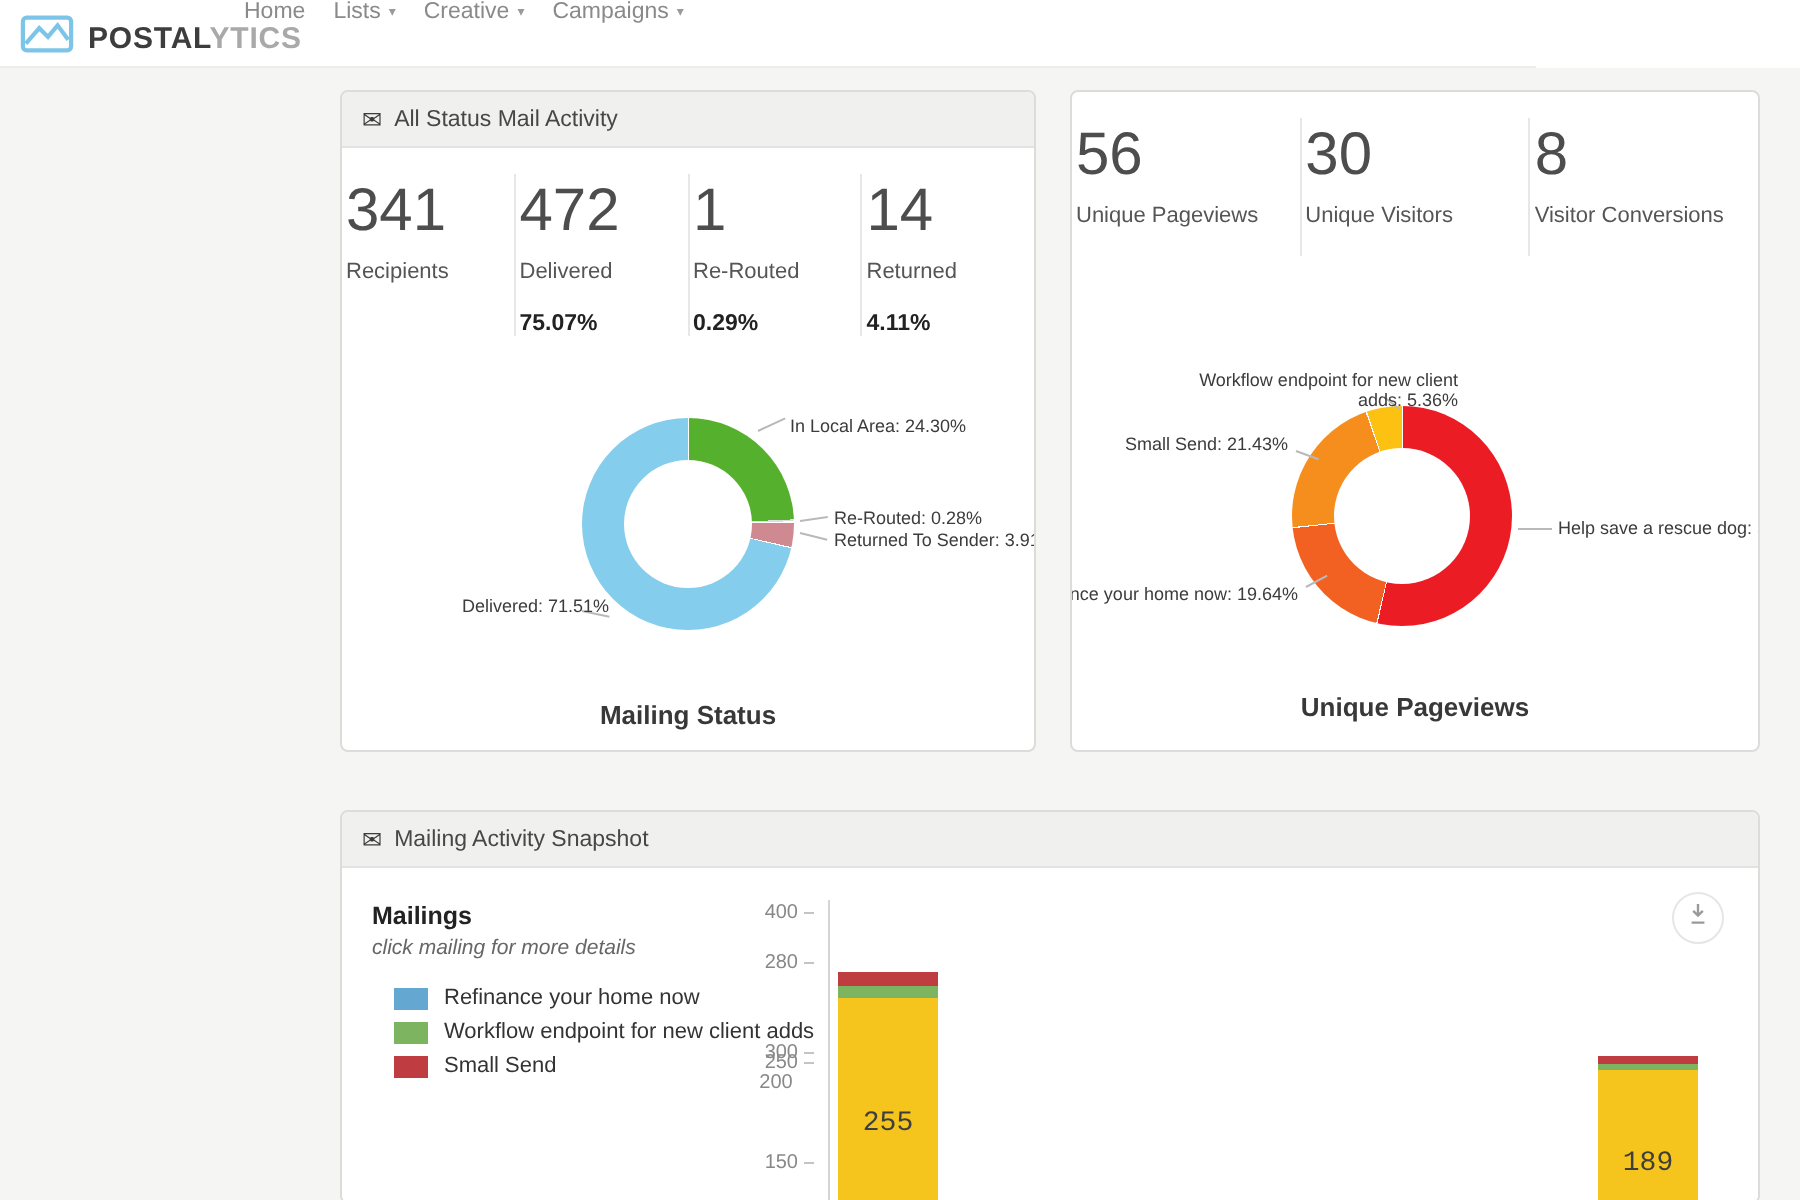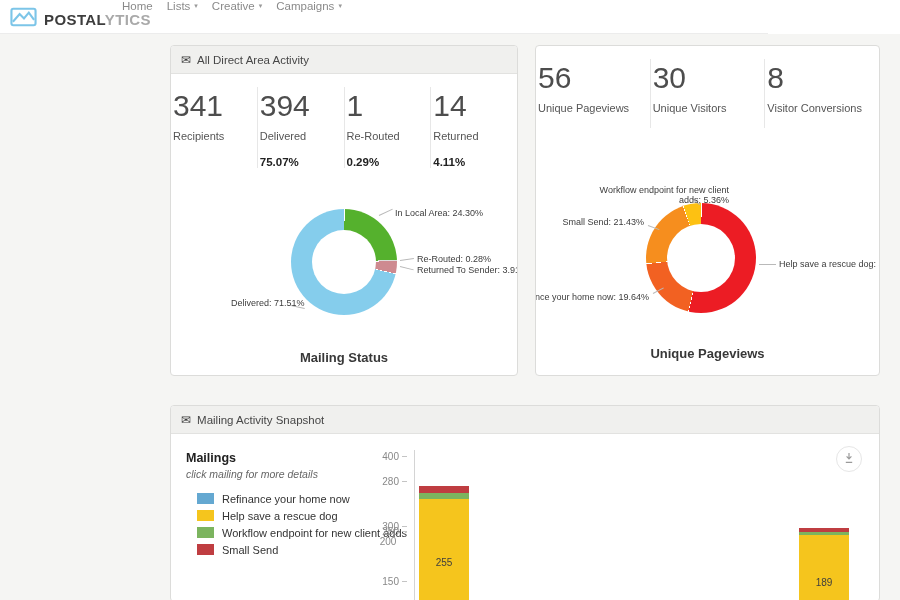--- a/index.html
+++ b/index.html
@@ -39,29 +39,29 @@
   .donut::after { content:""; position:absolute; inset:21px; background:#fff; border-radius:50%; }
   .donut-a { left:120px; top:163px; width:106px; height:106px; }
   .donut-b { left:110px; top:157px; width:110px; height:110px; }
   .chart-title { position:absolute; left:0; width:100%; text-align:center; font-size:13px; font-weight:bold; color:#383838; }
   .callout { position:absolute; font-size:9px; color:#3c3c3c; white-space:nowrap; }
   .leader { position:absolute; height:1px; background:#b9b9b9; transform-origin:left center; }
   
   .mailings-title { position:absolute; left:15px; top:45px; font-size:12.5px; font-weight:bold; color:#222; }
   .mailings-note { position:absolute; left:15px; top:62px; font-size:10.5px; font-style:italic; color:#666; }
   .legend { position:absolute; left:26px; top:87px; display:flex; flex-direction:column; gap:5px; }
-  .legend-item { display:flex; align-items:flex-start; gap:8px; cursor:pointer; }
+  .legend-item { display:flex; align-items:flex-end; gap:8px; cursor:pointer; }
   .swatch { width:17px; height:11px; }
   .legend-label { font-size:11px; color:#333; }
   .ytick { position:absolute; left:198px; width:38px; display:flex; justify-content:flex-end; align-items:center; gap:3px; height:12px; }
   .ytick .tlabel { font-size:10px; color:#888; }
   .ytick .dash { width:5px; height:1px; background:#c4c4c4; }
   .axis-line { position:absolute; left:243px; top:44px; width:1px; height:153px; background:#d4d4d4; }
   .bar-seg { position:absolute; width:50px; }
-  .bar-label { position:absolute; font-size:10px; color:#3e3e3e; transform:translate(-50%,-50%); }
+  .bar-label { position:absolute; font-size:14px; color:#3e3e3e; transform:translate(-50%,-50%);font-family:Liberation Mono, monospace; }
   .download-btn { position:absolute; left:665px; top:40px; width:26px; height:26px; border:1px solid #e6e6e6; border-radius:50%; background:#fff; display:flex; align-items:center; justify-content:center; cursor:pointer; }
 </style>
 </head>
 <body>
 
 <div class="topnav">
   <div class="logo">
     <span>
       <svg width="27" height="20" viewBox="0 0 28 20">
         <rect x="1.5" y="1.5" width="25" height="17" rx="2" fill="none" stroke="#7cc5e8" stroke-width="2.2"></rect>
@@ -87,30 +87,30 @@
         <span class="caret">▾</span>
       </span>
   </div>
 </div>
 
 <div class="content-bg"></div>
 
 <div class="panel panel-a">
   <div class="panel-header">
     <span class="hdr-icon">✉</span>
-    <span>All Direct Area Activity</span>
+    <span>All Status Mail Activity</span>
   </div>
   <div class="stats-row">
     <div class="stat">
       <div class="stat-value">341</div>
       <div class="stat-label">Recipients</div>
       <div class="stat-pct"></div>
     </div>
     <div class="stat">
-      <div class="stat-value">394</div>
+      <div class="stat-value">472</div>
       <div class="stat-label">Delivered</div>
       <div class="stat-pct">75.07%</div>
     </div>
     <div class="stat">
       <div class="stat-value">1</div>
       <div class="stat-label">Re-Routed</div>
       <div class="stat-pct">0.29%</div>
     </div>
     <div class="stat">
       <div class="stat-value">14</div>
@@ -163,24 +163,20 @@
     <span>Mailing Activity Snapshot</span>
   </div>
   <div class="mailings-title">Mailings</div>
   <div class="mailings-note">click mailing for more details</div>
   <div class="legend">
     <div class="legend-item">
       <span class="swatch" style="background-color: rgb(100, 168, 209);"></span>
       <span class="legend-label">Refinance your home now</span>
     </div>
     <div class="legend-item">
-      <span class="swatch" style="background-color: rgb(245, 197, 29);"></span>
-      <span class="legend-label">Help save a rescue dog</span>
-    </div>
-    <div class="legend-item">
       <span class="swatch" style="background-color: rgb(124, 180, 95);"></span>
       <span class="legend-label">Workflow endpoint for new client adds</span>
     </div>
     <div class="legend-item">
       <span class="swatch" style="background-color: rgb(191, 61, 65);"></span>
       <span class="legend-label">Small Send</span>
     </div>
   </div>
   <div class="axis-line"></div>
   <div id="bar-chart">

